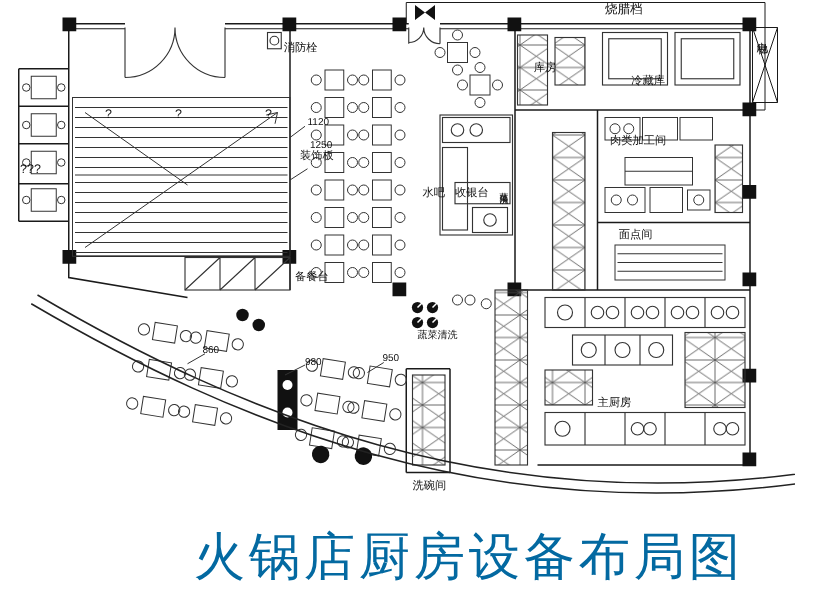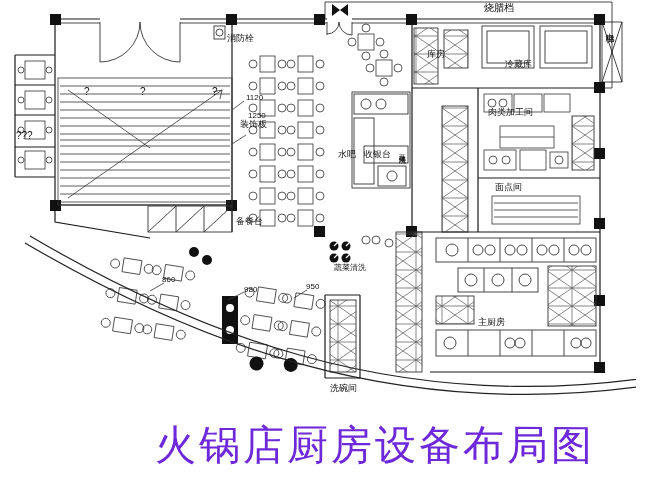--- a/index.html
+++ b/index.html
@@ -5,21 +5,21 @@
   html,body{margin:0;padding:0;background:#fff;}
   .canvas{position:relative;width:636px;height:492px;background:#ffffff;overflow:hidden;}
   .plan-svg{position:absolute;left:0;top:0;}
   .lbl{position:absolute;font-family:"Liberation Sans",sans-serif;color:#111;font-size:9px;line-height:1.1;white-space:nowrap;}
   .fs8{font-size:8px;}
   .fs10{font-size:10px;}
   .vert{writing-mode:vertical-rl;letter-spacing:1px;}
   .boxed{width:44px;text-align:left;line-height:15px;}
   .title{position:absolute;left:375px;top:418px;transform:translateX(-50%);
          font-family:"Liberation Serif",serif;font-size:41px;font-weight:500;
-         letter-spacing:3px;color:#6d28d9;white-space:nowrap;}
+         letter-spacing:3px;color:#0369a1;white-space:nowrap;}
 </style>
 </head>
 <body>
 
 <div class="canvas">
 
   <svg class="plan-svg" width="650" height="492" viewBox="0 0 650 492">
     <defs>
       <pattern id="lad" width="26" height="18" patternUnits="userSpaceOnUse">
         <path d="M0,0H26 M0,18H26 M0,0L26,18 M26,0L0,18 M0,0V18 M26,0V18" stroke="#555" stroke-width="0.7" fill="none"></path>

